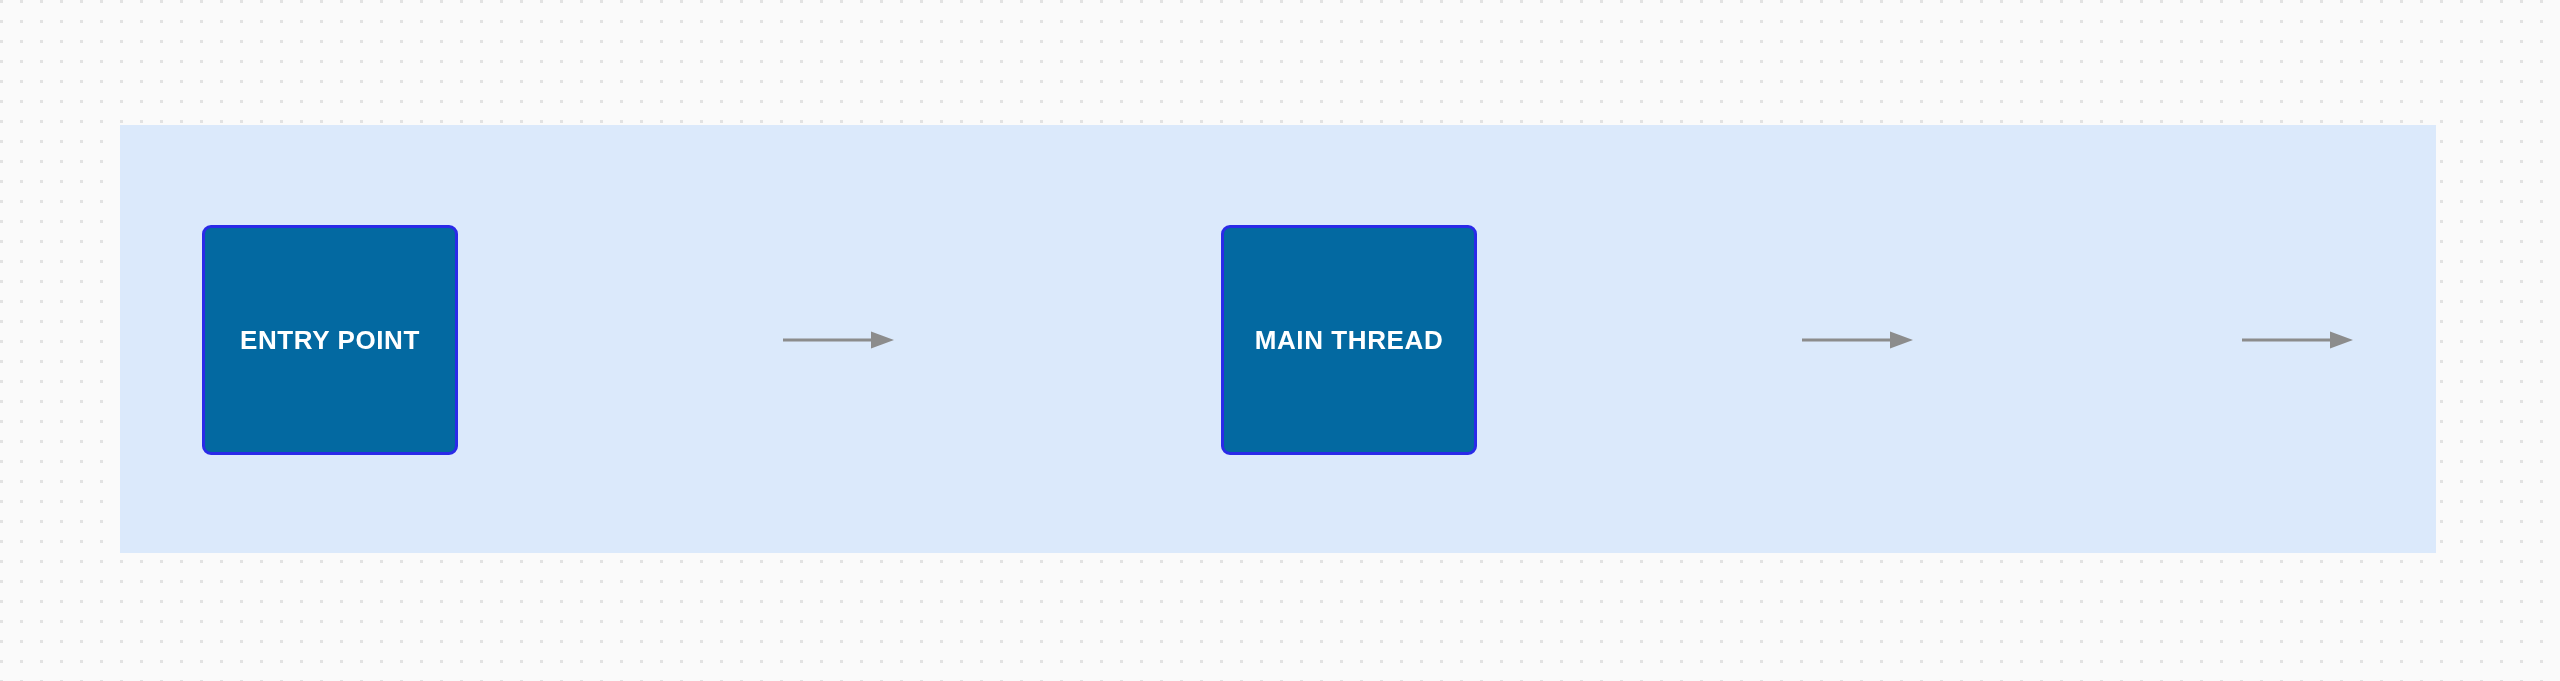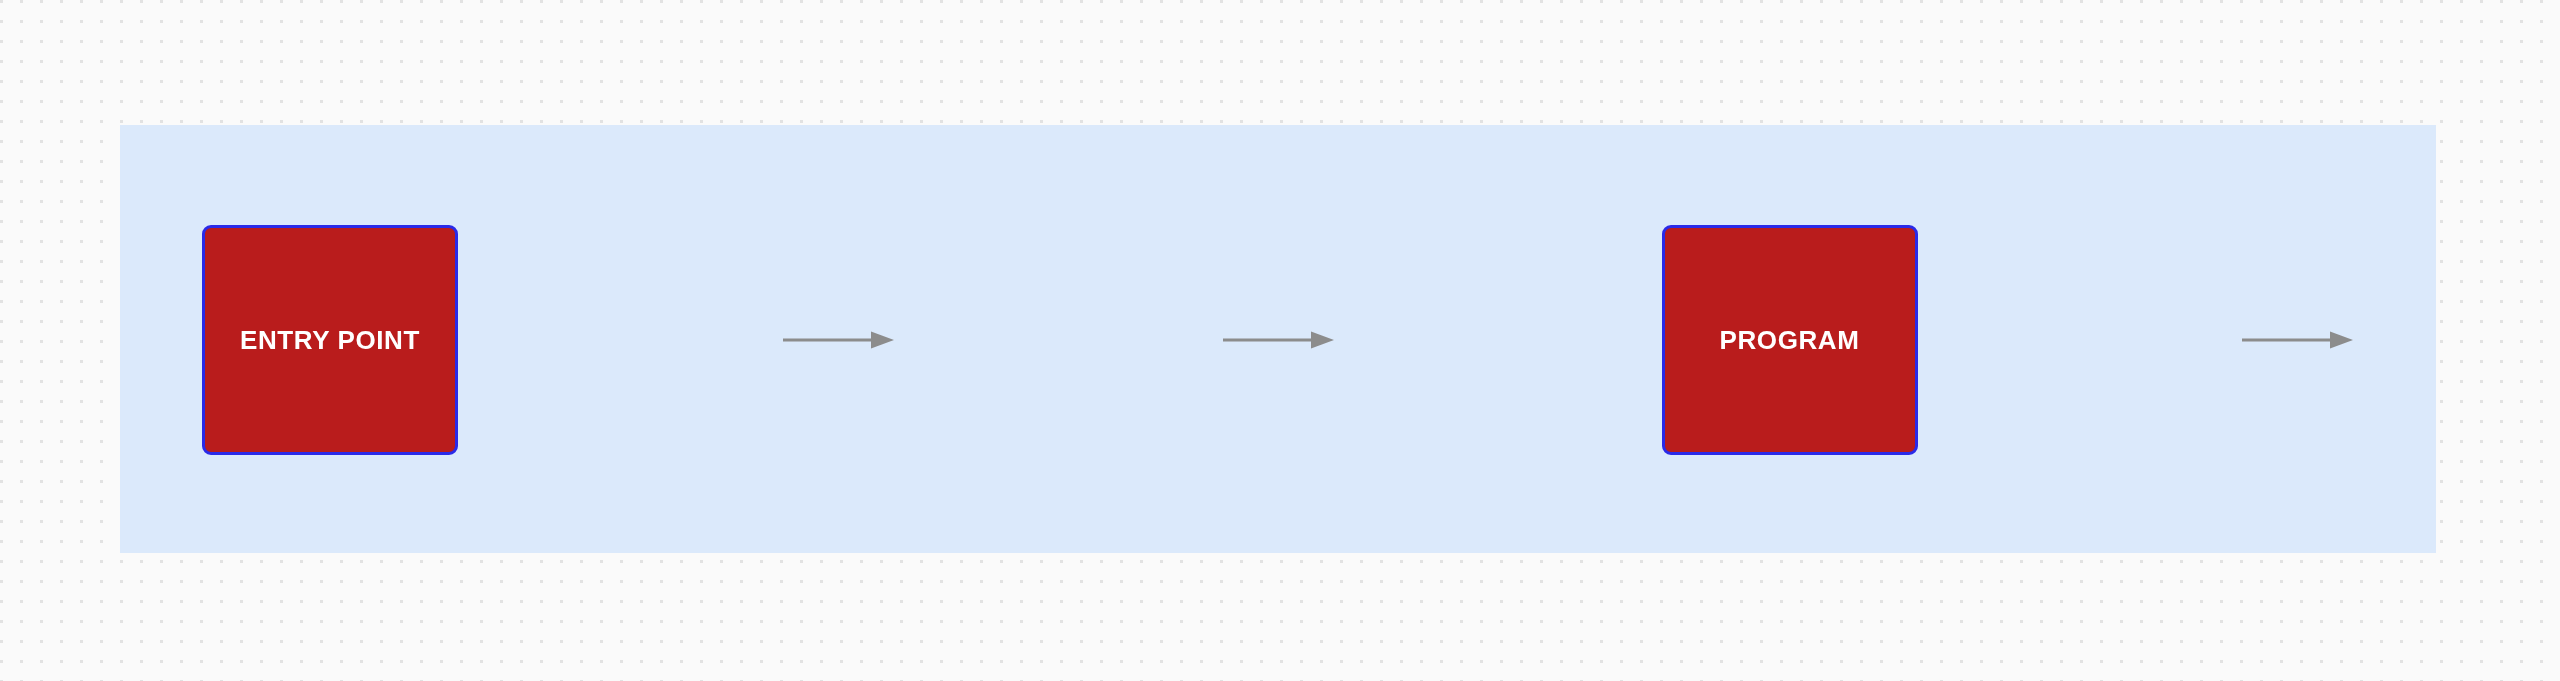--- a/index.html
+++ b/index.html
@@ -47,21 +47,21 @@
     height: 230px;
     display: flex;
     flex-direction: row;
     align-items: center;
     justify-content: space-between;
   }
 
   .node-box {
     box-sizing: border-box;
     height: 230px;
-    background-color: #b91c1c;
+    background-color: #0369a1;
     border: 3px solid #2a2ae8;
     border-radius: 9px;
     display: flex;
     align-items: center;
     justify-content: center;
     flex: 0 0 auto;
   }
 
   .node-box.w-entry    { width: 256px; }
   .node-box.w-main     { width: 256px; }
@@ -109,31 +109,31 @@
         <span class="node-label">ENTRY POINT</span>
       </div>
 
       <div class="connector">
         <svg viewBox="0 0 118 24" xmlns="http://www.w3.org/2000/svg">
           <line x1="2" y1="12" x2="92" y2="12" stroke="#8c8c8c" stroke-width="3.2" stroke-linecap="butt"></line>
           <polygon points="90,3.5 113,12 90,20.5" fill="#8c8c8c"></polygon>
         </svg>
       </div>
 
+      <div class="node-box w-main">
+        <span class="node-label">MAIN THREAD</span>
+      </div>
 
       <div class="connector">
         <svg viewBox="0 0 118 24" xmlns="http://www.w3.org/2000/svg">
           <line x1="2" y1="12" x2="92" y2="12" stroke="#8c8c8c" stroke-width="3.2" stroke-linecap="butt"></line>
           <polygon points="90,3.5 113,12 90,20.5" fill="#8c8c8c"></polygon>
         </svg>
       </div>
 
-      <div class="node-box w-program">
-        <span class="node-label">PROGRAM</span>
-      </div>
 
       <div class="connector">
         <svg viewBox="0 0 118 24" xmlns="http://www.w3.org/2000/svg">
           <line x1="2" y1="12" x2="92" y2="12" stroke="#8c8c8c" stroke-width="3.2" stroke-linecap="butt"></line>
           <polygon points="90,3.5 113,12 90,20.5" fill="#8c8c8c"></polygon>
         </svg>
       </div>
 
 
     </div>

